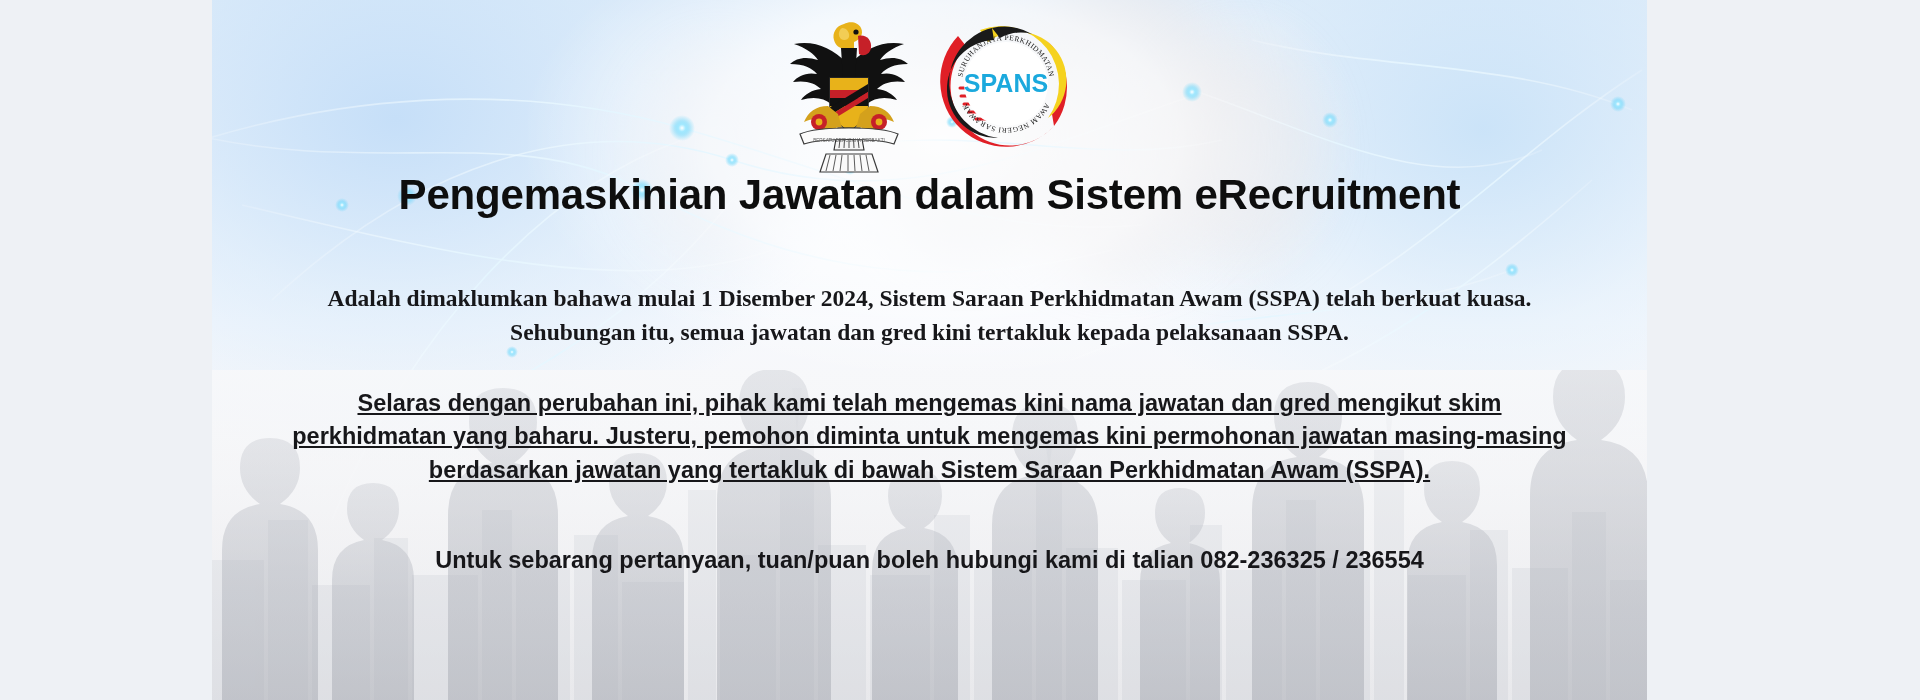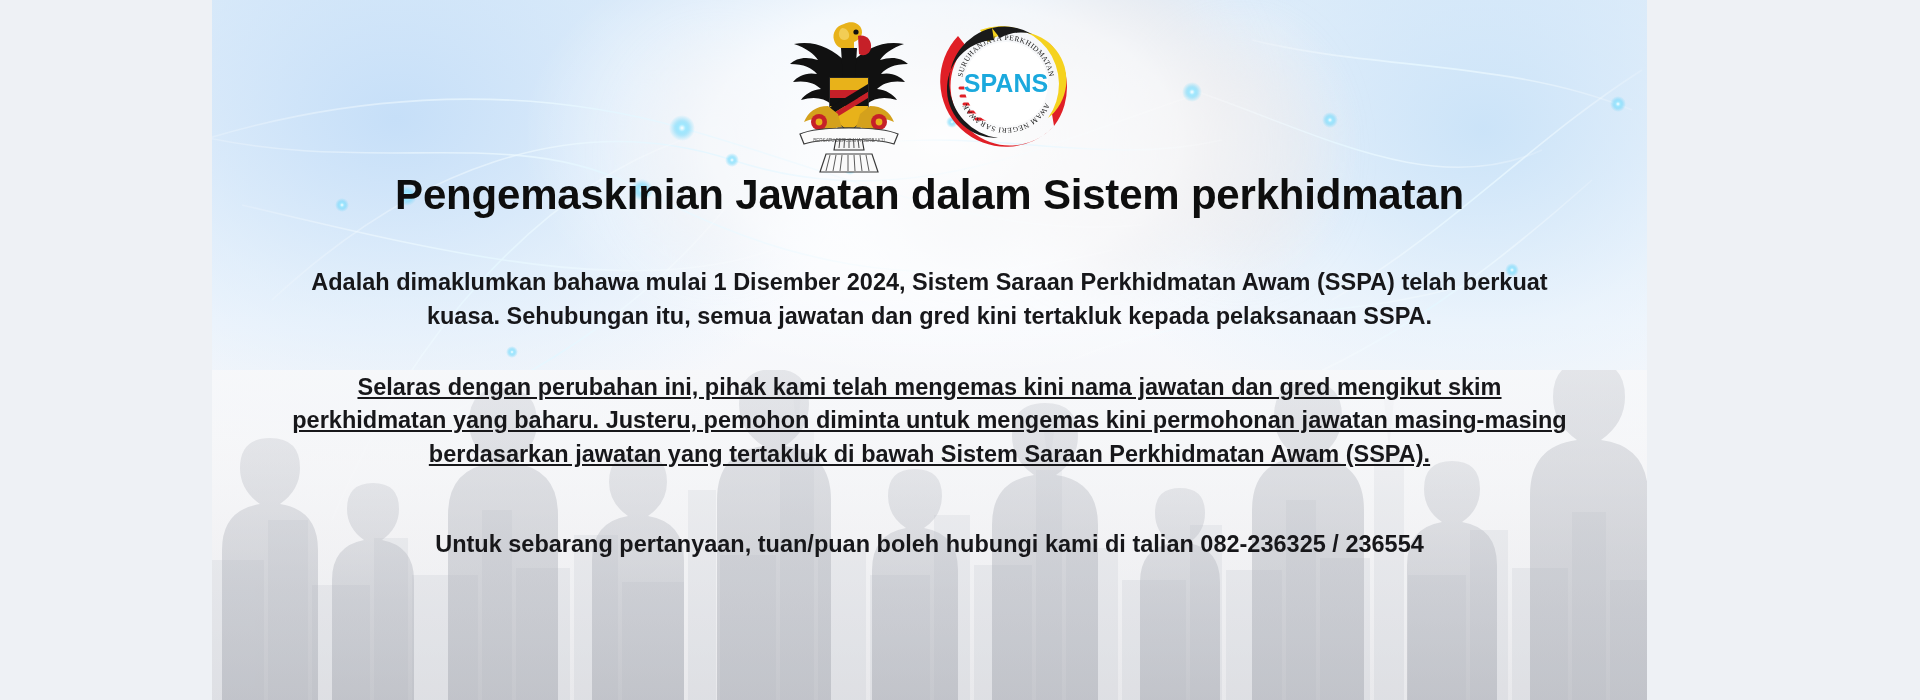--- a/index.html
+++ b/index.html
@@ -101,21 +101,21 @@
   #title {
     font-size:42px; font-weight:700; color:#0e0e0e;
     letter-spacing:-0.2px; text-align:center; line-height:1.1;
     white-space:nowrap;
   }
   .para {
     font-size:23.5px; font-weight:700; color:#17171a;
     text-align:center; line-height:1.42;
     max-width:1290px;
   }
-  #para1 { margin-top:48px; }
+  #para1 { margin-top:64px;font-family:Liberation Serif, serif; }
   #para2 { margin-top:38px;text-decoration:underline; }
   #contact {
     font-size:23.5px; font-weight:700; color:#17171a;
     text-align:center; margin-top:60px;
   }
 </style>
 </head>
 <body>
 
 <div id="page">
@@ -349,20 +349,20 @@
           <text font-family="'Liberation Serif', serif" font-size="7.4" fill="#1a1a1a" letter-spacing="0.5">
             <textPath href="#arcBot" startOffset="50%" text-anchor="middle">AWAM NEGERI SARAWAK</textPath>
           </text>
 
           <text x="70" y="78" text-anchor="middle" font-family="'Liberation Sans', sans-serif" font-size="25" font-weight="700" fill="#1ba9dd">SPANS</text>
         </svg>
       </div>
     </div>
 
     <div id="content">
-      <h1 id="title">Pengemaskinian Jawatan dalam Sistem perkhidmatan</h1>
+      <h1 id="title">Pengemaskinian Jawatan dalam Sistem eRecruitment</h1>
       <p class="para" id="para1">Adalah dimaklumkan bahawa mulai 1 Disember 2024, Sistem Saraan Perkhidmatan Awam (SSPA) telah berkuat kuasa. Sehubungan itu, semua jawatan dan gred kini tertakluk kepada pelaksanaan SSPA.</p>
       <p class="para" id="para2">Selaras dengan perubahan ini, pihak kami telah mengemas kini nama jawatan dan gred mengikut skim perkhidmatan yang baharu. Justeru, pemohon diminta untuk mengemas kini permohonan jawatan masing-masing berdasarkan jawatan yang tertakluk di bawah Sistem Saraan Perkhidmatan Awam (SSPA).</p>
       <p id="contact">Untuk sebarang pertanyaan, tuan/puan boleh hubungi kami di talian 082-236325 / 236554</p>
     </div>
 
   </div>
 </div>
 
 </body></html>

